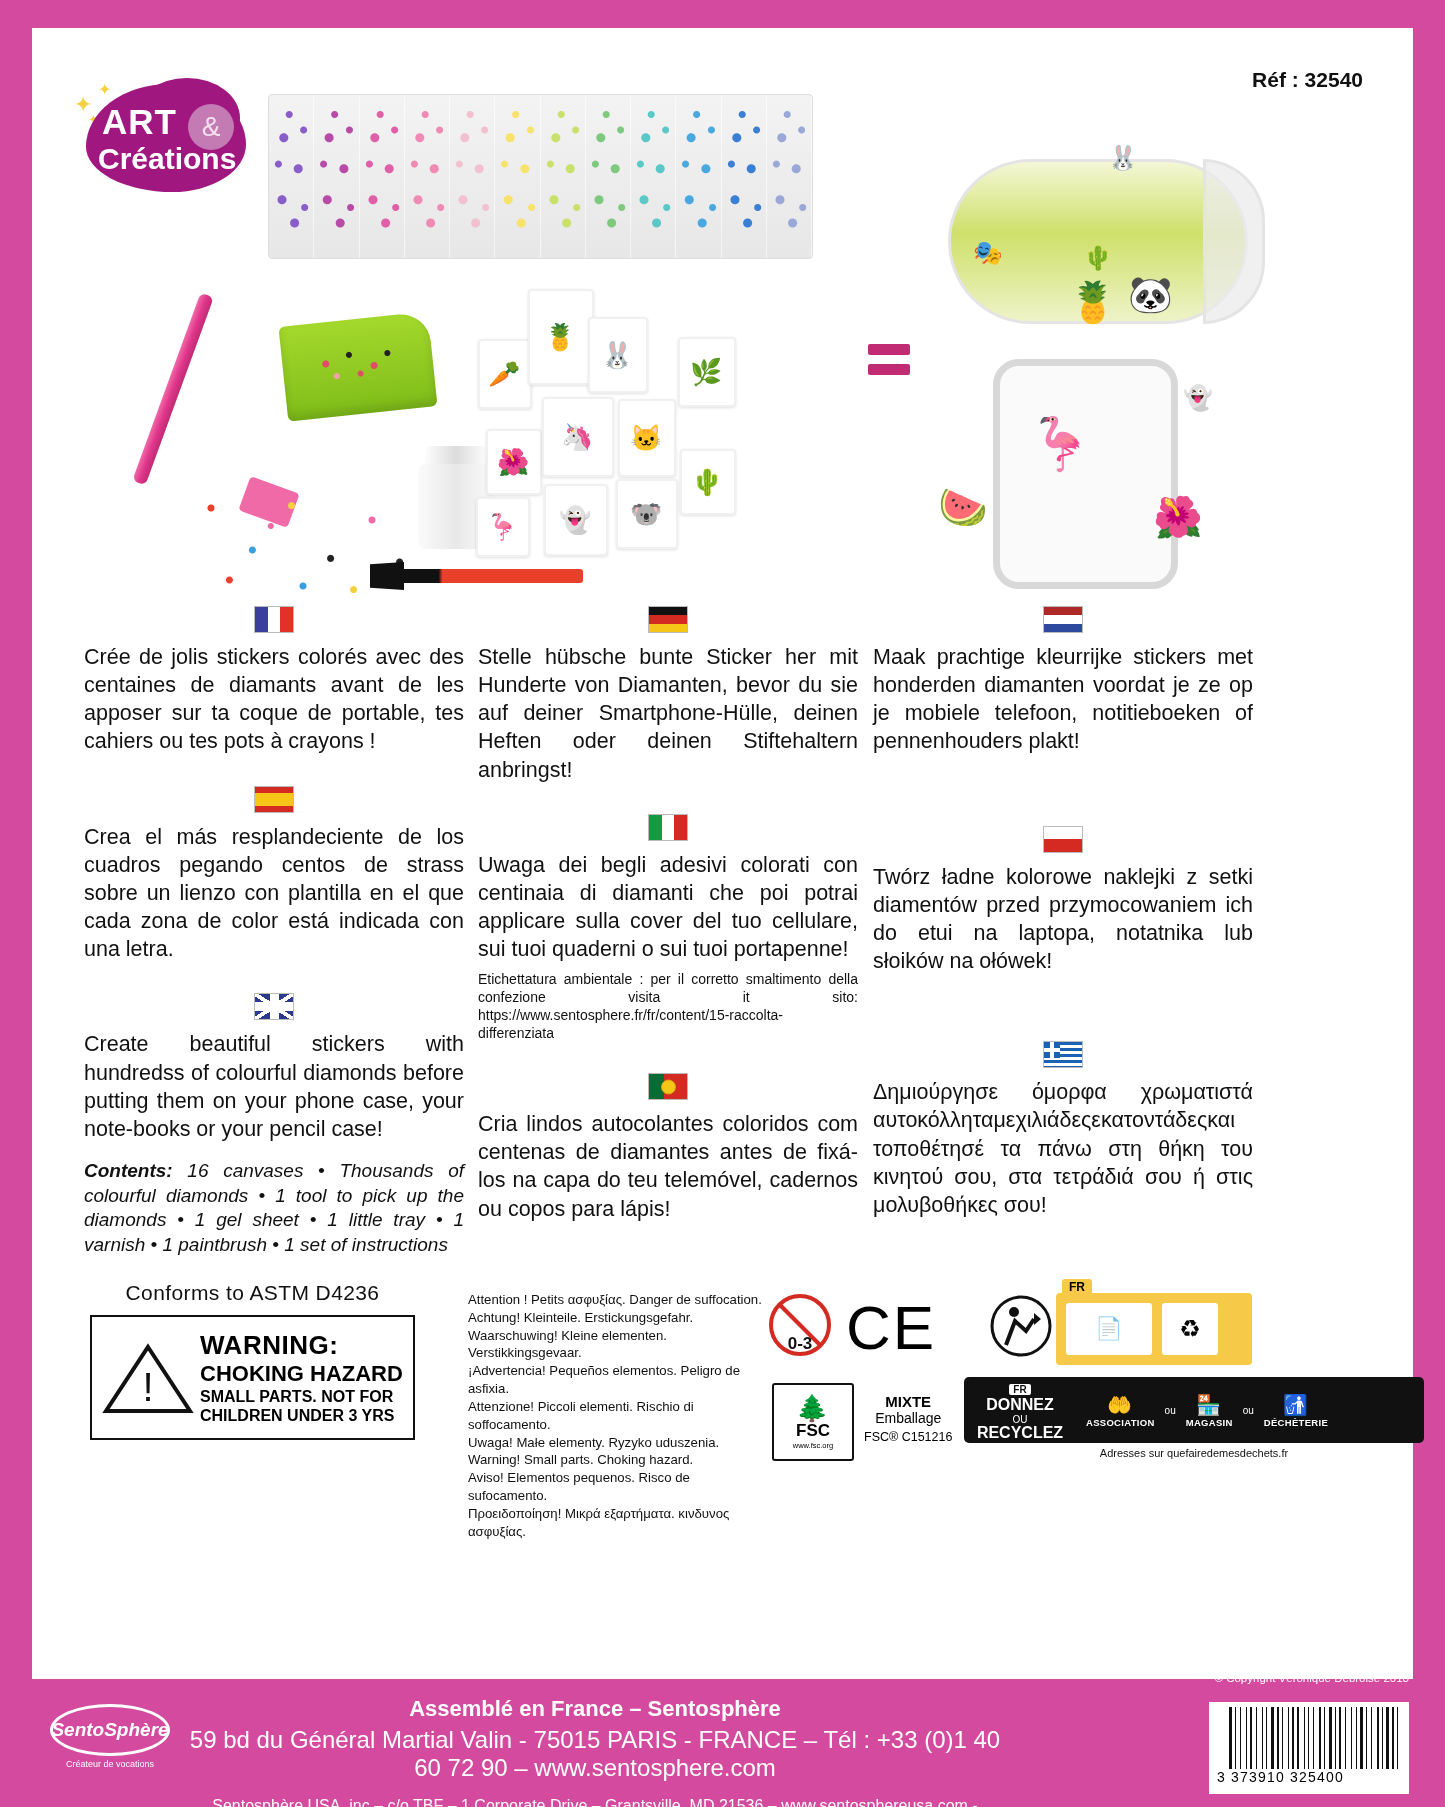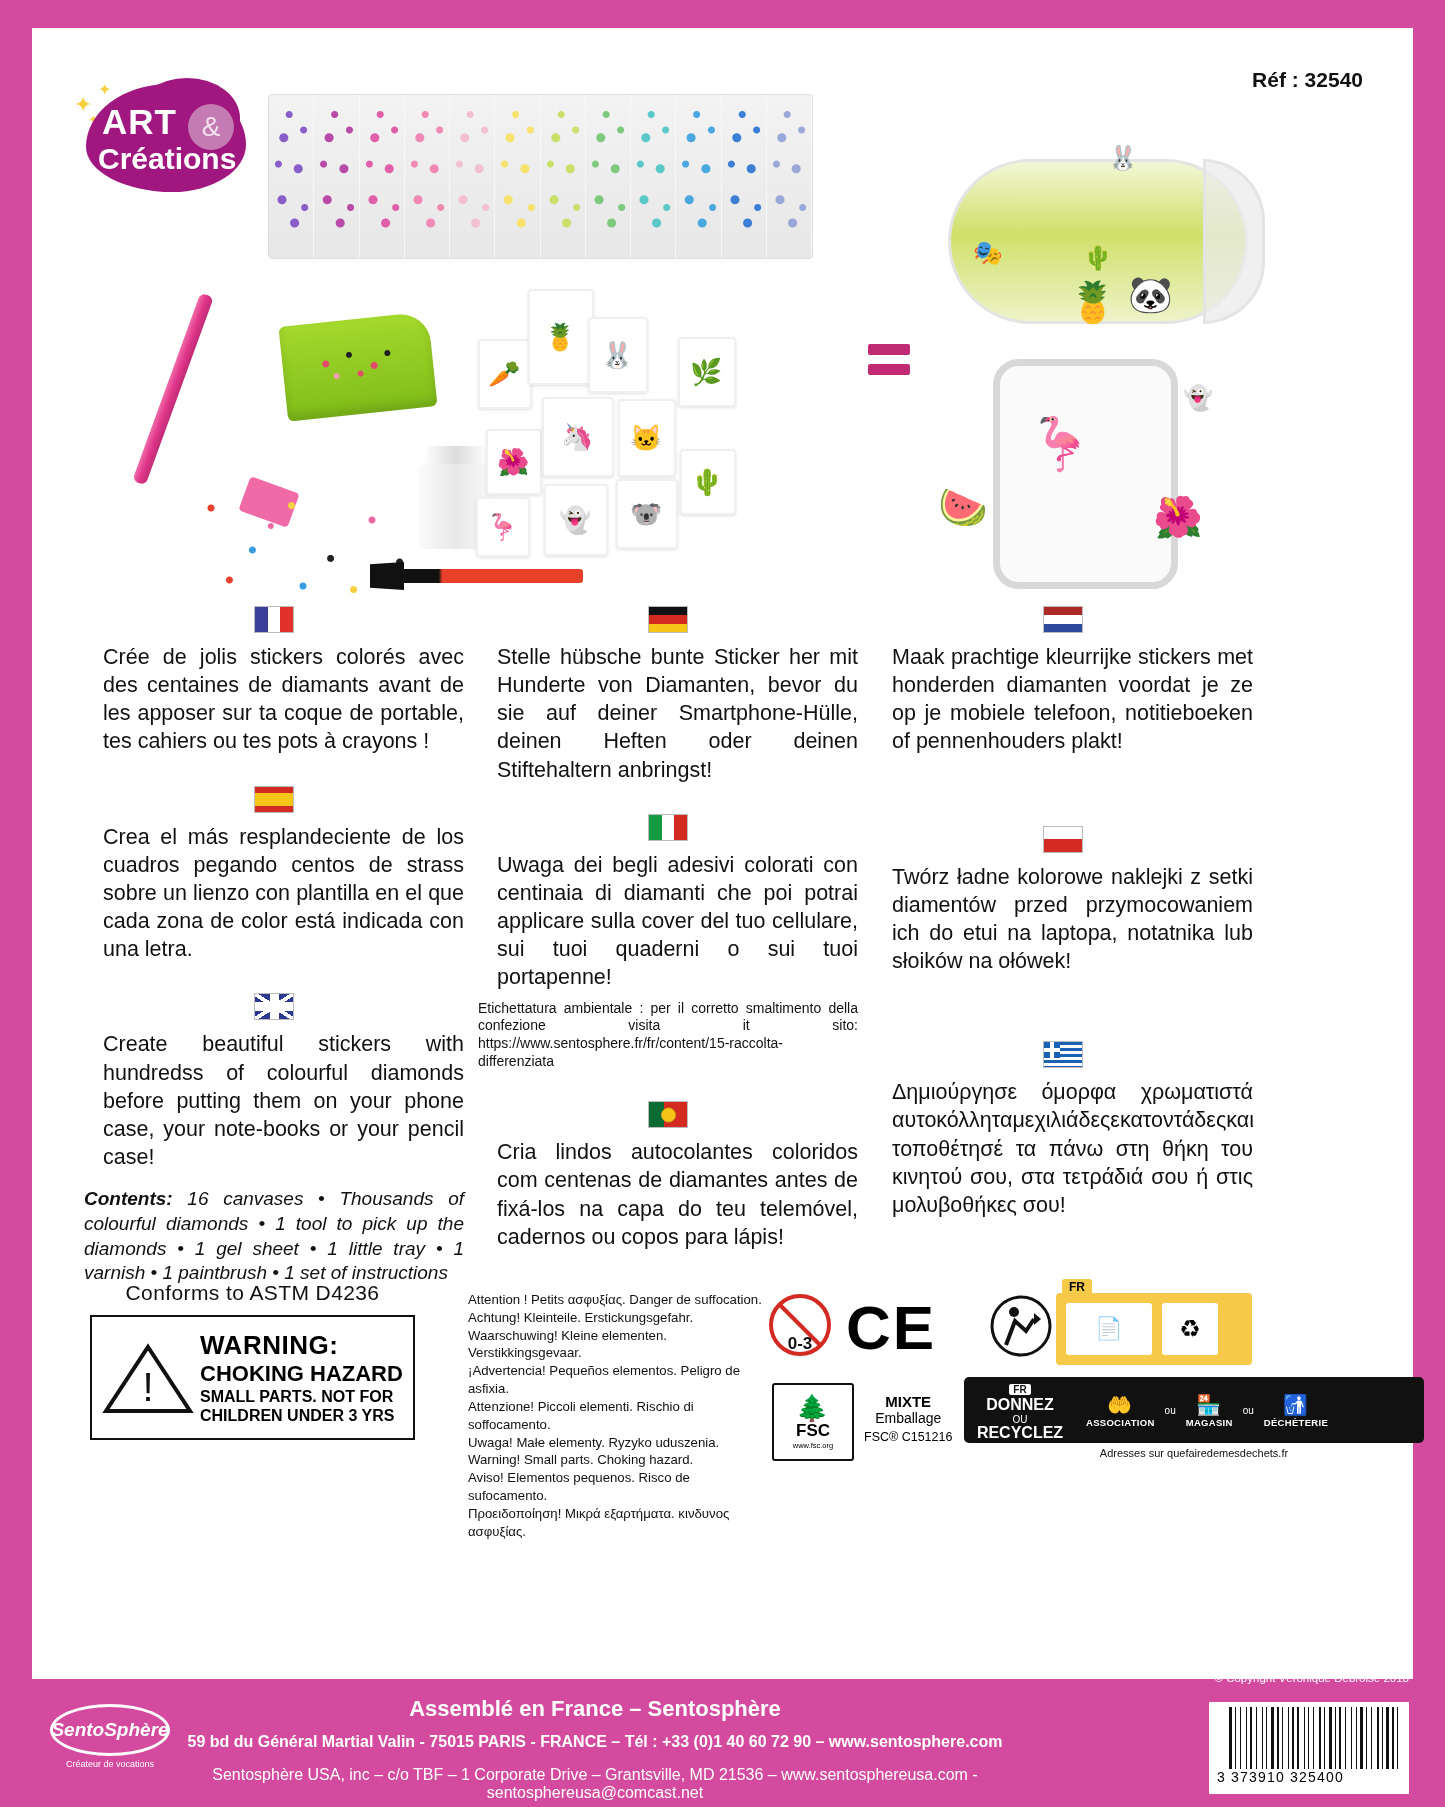--- a/index.html
+++ b/index.html
@@ -189,21 +189,21 @@
   .f-pl { background: linear-gradient(#fff 0 50%, #d32b22 50% 100%); }
   .f-gr { background: repeating-linear-gradient(#1b62b5 0 3px, #fff 3px 6px); }
   .f-gr::after{content:"";position:absolute;left:0;top:0;width:16px;height:16px;background:#1b62b5;}
   .f-gr::before{content:"";position:absolute;left:0;top:0;width:16px;height:16px;z-index:2;
     background: linear-gradient(#fff 0 0) center/100% 4px no-repeat,
                 linear-gradient(#fff 0 0) center/4px 100% no-repeat;}
 
   .blk { margin-bottom: 30px; }
   .blk p.body {
     font-size: 21.5px; line-height: 1.31; color: #111;
-    text-align: justify; text-align-last: left; hyphens: auto; margin-left: 19px;
+    text-align: justify; text-align-last: left; hyphens: auto;
   }
   .blk p.small {
     font-size: 14px; line-height: 1.28; color: #111; margin-top: 8px;
     text-align: justify; text-align-last: left;
   }
   .contents {
     font-size: 19px; line-height: 1.3; color: #111; font-style: italic;
     text-align: justify; text-align-last: left; margin-top: 16px;
   }
   .contents b { font-weight: bold; font-style: italic; }
@@ -222,21 +222,21 @@
   .warn-txt { margin-left: 6px; }
   .warn-txt .w1 { font-size: 26px; font-weight: bold; letter-spacing: .5px; }
   .warn-txt .w2 { font-size: 22px; font-weight: bold; }
   .warn-txt .w3 { font-size: 16px; font-weight: bold; line-height: 1.2; }
 
   .attn { position: absolute; left: 400px; top: 18px; width: 300px; }
   .attn div { font-size: 13.2px; line-height: 1.35; color: #111; }
 
   .marks { position: absolute; left: 700px; top: 20px; width: 680px; height: 175px; }
   .no03 { position: absolute; left: 0; top: 0; width: 64px; height: 64px; font-weight: bold; }
-  .ce { position: absolute; left: 78px; top: 6px; font-size: 62px; font-weight: bold;
+  .ce { position: absolute; left: 78px; top: 6px; font-size: 62px; font-weight: normal;
         letter-spacing: 2px; line-height: .95; text-align: center; }
   .fsc {
     position: absolute; left: 4px; top: 90px; width: 82px; height: 78px;
     border: 2px solid #111; border-radius: 3px;
     display: flex; flex-direction: column; align-items: center; justify-content: center;
   }
   .fsc .ftree { font-size: 26px; line-height: 1; }
   .fsc .flabel { font-size: 17px; font-weight: bold; }
   .fsc .furl { font-size: 7.5px; }
   .mixte { position: absolute; left: 96px; top: 100px; text-align: center; }
@@ -276,21 +276,21 @@
   }
 
   
   .footer { position: absolute; left: 0; top: 1690px; width: 1437px; height: 117px; }
   .copyright {
     position: absolute; right: 28px; top: -18px;
     font-size: 11.5px; color: #fff;
   }
   .foot-text { position: absolute; left: 180px; top: 6px; width: 830px; text-align: center; color: #fff; }
   .foot-text .l1 { font-size: 22px; font-weight: bold; }
-  .foot-text .l2 { font-size: 16px; font-weight: bold; margin-top: 11px; }
+  .foot-text .l2 { font-size: 24px; font-weight: normal; margin-top: 4px; }
   .foot-text .l3 { font-size: 16px; margin-top: 15px; }
 
   .sento { position: absolute; left: 40px; top: 14px; width: 140px; text-align: center; color: #fff; }
   .sento .s-el { width: 120px; height: 52px; border: 3px solid #fff; border-radius: 50%;
                  margin: 0 auto; display: flex; align-items: center; justify-content: center;
                  font-size: 19px; font-weight: bold; font-style: italic; }
   .sento .s-sub { font-size: 9px; margin-top: 3px; }
 
   .barcode {
     position: absolute; right: 28px; top: 12px; width: 200px; height: 92px;

